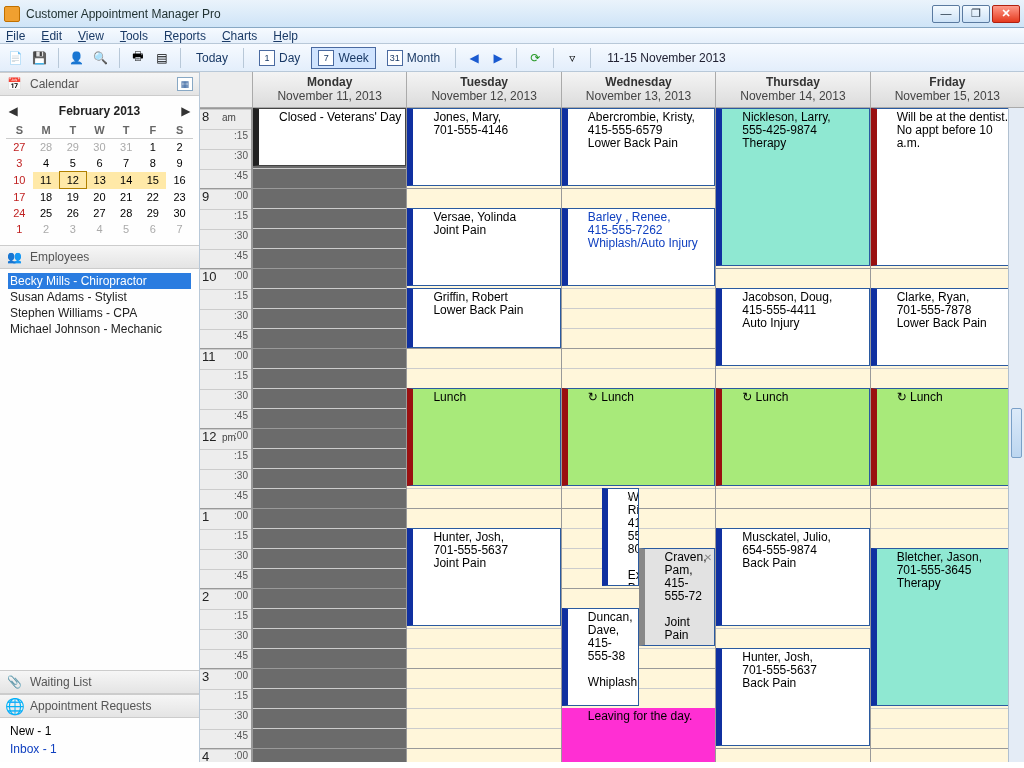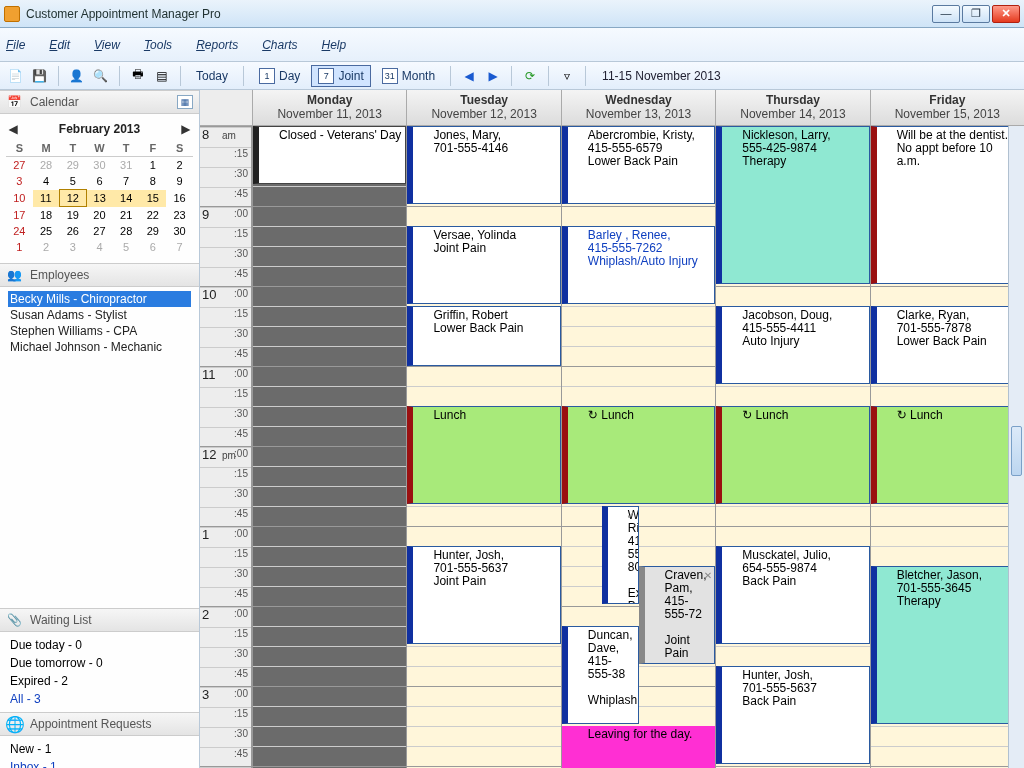--- a/index.html
+++ b/index.html
@@ -7,21 +7,21 @@
 
 
 .title-bar { height: 28px; background: linear-gradient(#eaf3fb, #cfe4f7); display: flex; align-items: center; padding: 0 4px; border-bottom: 1px solid #88a8c4; }
 .title-bar .app-icon { width: 16px; height: 16px; background: #f0a030; border: 1px solid #c07000; border-radius: 2px; margin-right: 6px; }
 .title-bar .title { flex: 1; color: #233; font-size: 12px; }
 .title-bar .win-btns { display: flex; gap: 2px; }
 .title-bar .win-btn { width: 28px; height: 18px; border: 1px solid #5a7aa0; border-radius: 2px; background: linear-gradient(#f4faff,#cde2f7); text-align: center; line-height: 14px; font-size: 11px; color: #234; }
 .title-bar .win-btn.close { background: linear-gradient(#ff9a8a,#e53a1e); border-color: #b02010; color: #fff; font-weight: bold; }
 
 
-.menu-bar { height: 34px; background: linear-gradient(#f6faff,#e6f0fb); border-bottom: 1px solid #b8c8d8; display: flex; align-items: center; padding: 0 6px; gap: 24px; font-style: italic; }
+.menu-bar { height: 16px; background: linear-gradient(#f6faff,#e6f0fb); border-bottom: 1px solid #b8c8d8; display: flex; align-items: center; padding: 0 6px; gap: 16px; }
 .menu-bar .m { color: #1a3a66; cursor: default; }
 .menu-bar .m u { text-decoration: underline; }
 
 
 .toolbar { height: 28px; background: linear-gradient(#f6faff,#e3eefb); border-bottom: 1px solid #b8c8d8; display: flex; align-items: center; padding: 0 6px; gap: 4px; }
 .tool { width: 20px; height: 20px; border: 1px solid transparent; display:flex; align-items:center; justify-content:center; font-size: 12px; }
 .sep { width:1px; height:20px; background:#b8c8d8; margin:0 4px; }
 .tbtn { height: 22px; padding: 0 6px; display:flex; align-items:center; gap:4px; border:1px solid transparent; color:#1a3a66; }
 .tbtn.active { border:1px solid #4a6aa0; background:#d0e4ff; }
 .tbtn .ic { width:16px; height:16px; border:1px solid #4a6aa0; display:inline-flex; align-items:center; justify-content:center; font-size:9px; background:#fff; color:#1a3a66; }
@@ -126,21 +126,21 @@
   <div class="tbtn">
       <span>Today</span>
     </div>
   <div class="sep"></div>
   <div class="tbtn">
       <span class="ic">1</span>
       <span>Day</span>
     </div>
   <div class="tbtn active">
       <span class="ic">7</span>
-      <span>Joint</span>
+      <span>Week</span>
     </div>
   <div class="tbtn">
       <span class="ic">31</span>
       <span>Month</span>
     </div>
   <div class="sep"></div>
   <div class="tool" style="color:#1a5ad0">◀</div>
   <div class="tool" style="color:#1a5ad0">▶</div>
   <div class="sep"></div>
   <div class="tool" style="color:#2a9a2a">⟳</div>
@@ -243,26 +243,20 @@
         <div class="emp sel">Becky Mills - Chiropractor</div>
         <div class="emp">Susan Adams - Stylist</div>
         <div class="emp">Stephen Williams - CPA</div>
         <div class="emp">Michael Johnson - Mechanic</div>
       </div>
     <div style="flex:1"></div>
 
     <div class="panel-head">
       <span class="picon ic-clip"></span>
       <span class="ptitle">Waiting List</span>
-    </div>
-    <div class="wait-body">
-      <div>Due today - 0</div>
-      <div>Due tomorrow - 0</div>
-      <div>Expired - 2</div>
-      <div class="lnk">All - 3</div>
     </div>
 
     <div class="panel-head">
       <span class="picon ic-globe"></span>
       <span class="ptitle">Appointment Requests</span>
     </div>
     <div class="wait-body">
       <div>New - 1</div>
       <div class="lnk">Inbox - 1</div>
     </div>

